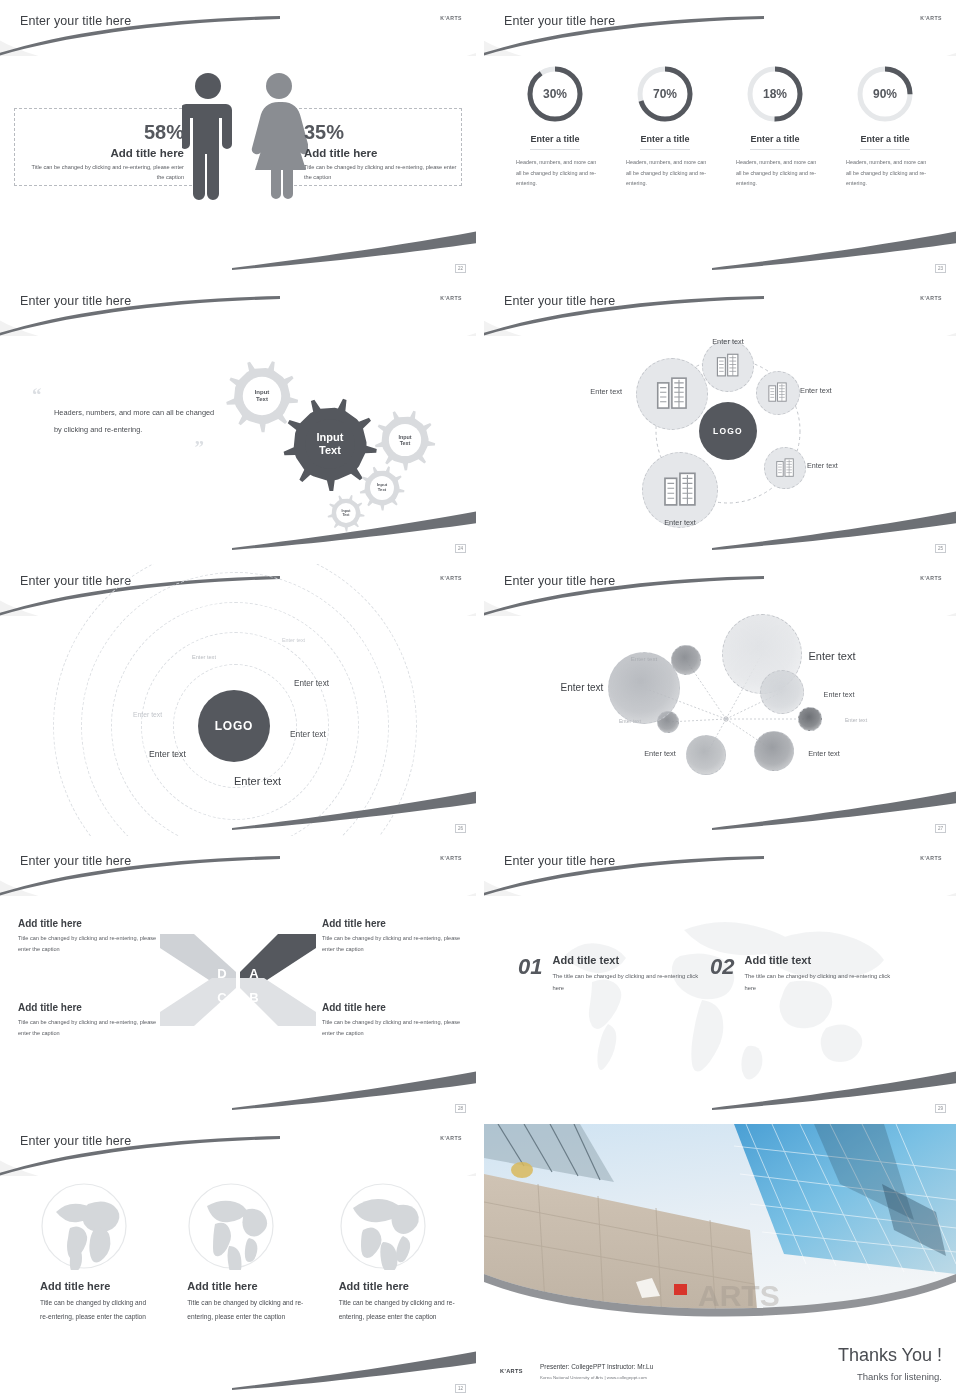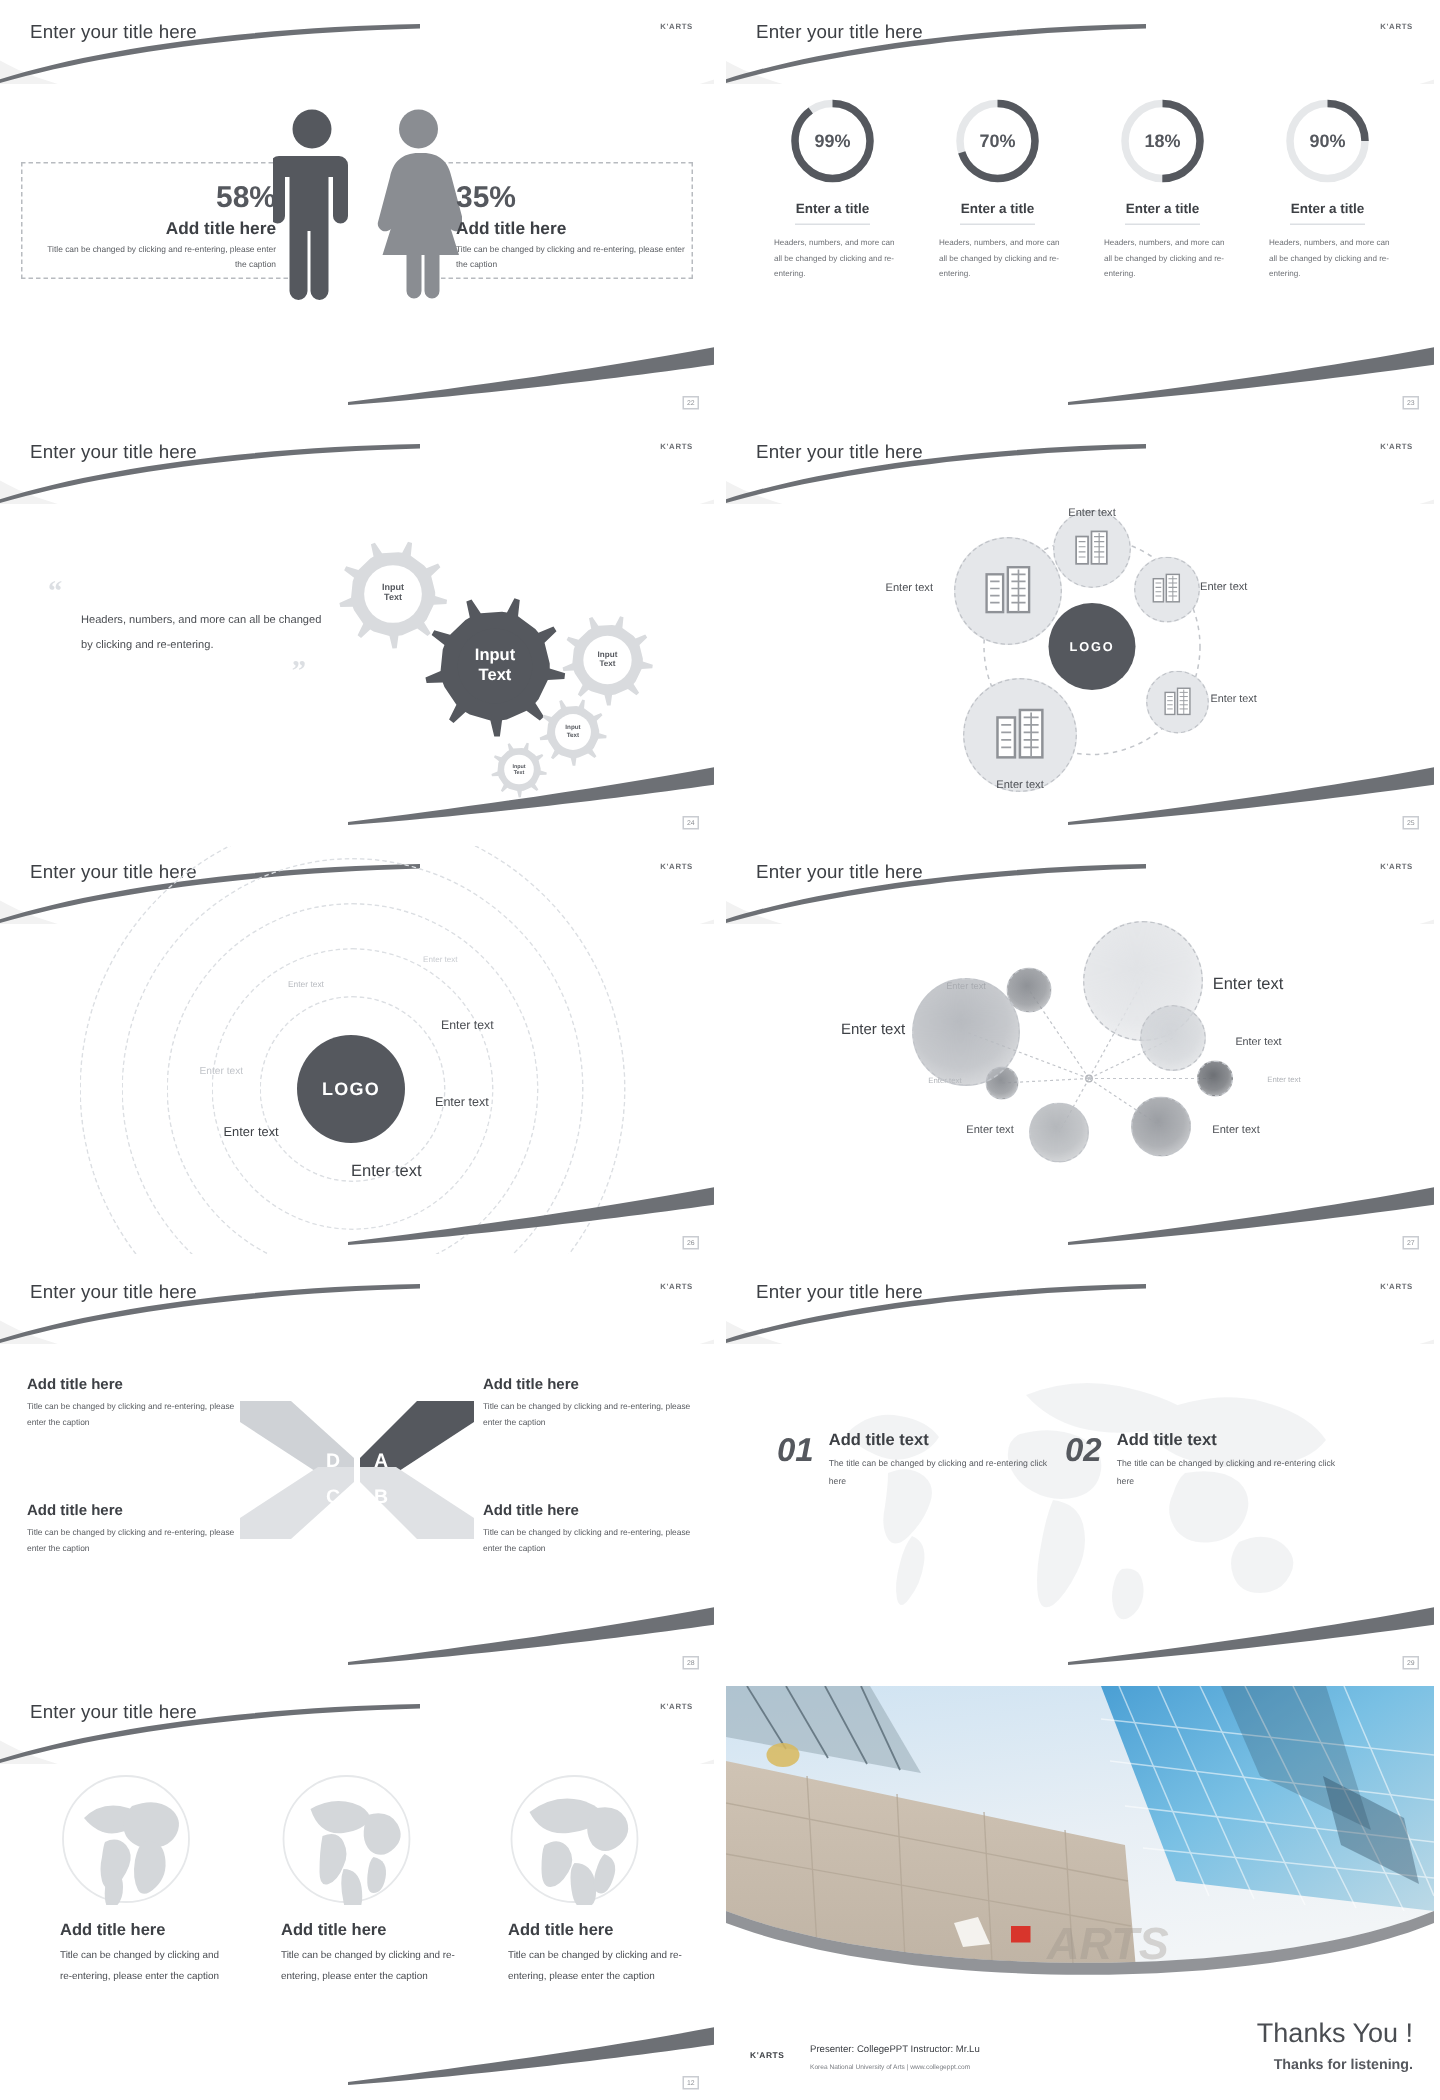--- a/index.html
+++ b/index.html
@@ -94,25 +94,25 @@
   .m-c { font-size:5.8px; color:#5a5d62; line-height:2.05; margin-top:5px; }
 
   
   .globes { position:absolute; inset:0; display:flex; padding:0 8px; }
   .gl-col { flex:1; text-align:left; padding:0 8px; }
   .gl-t { font-size:11px; font-weight:bold; color:#3d4045; margin-top:6px; }
   .gl-c { font-size:6.6px; color:#4a4d52; line-height:2.05; margin-top:4px; }
 
   
   .photo { position:absolute; left:0; top:0; width:100%; height:196px;
-    overflow:hidden;font-style:italic; }
+    overflow:hidden; }
   .thanks-t { position:absolute; right:14px; bottom:30px; font-size:18px;
     color:#4a4d52; font-weight:normal; }
   .thanks-s { position:absolute; right:14px; bottom:14px; font-size:9.5px;
-    color:#55585e;font-weight:bold; }
+    color:#55585e; }
   .cred-logo { position:absolute; left:16px; bottom:22px; font-size:5.6px;
     font-weight:bold; color:#3d4045; letter-spacing:.4px; }
   .cred1 { position:absolute; left:56px; bottom:26px; font-size:6.4px;
     color:#3d4045; }
   .cred2 { position:absolute; left:56px; bottom:16px; font-size:4.4px;
     color:#7a7d82; }
 </style>
 </head>
 <body>
 
@@ -169,21 +169,21 @@
       <div class="logo-mark">K'ARTS</div>
 
       <div class="body">
         <div class="donuts" id="donut-row">
             <div class="donut-col">
               <div class="donut">
                 <svg width="60" height="60" viewBox="0 0 60 60">
                   <circle cx="30" cy="30" r="25" fill="none" stroke="#e6e8ea" stroke-width="5"></circle>
                   <circle cx="30" cy="30" r="25" fill="none" stroke="#55585e" stroke-width="5" stroke-linecap="butt" stroke-dasharray="141.3716694115407 157.07963267948966" transform="rotate(-90 30 30)"></circle>
                 </svg>
-                <div class="donut-val">99%</div>
+                <div class="donut-val">30%</div>
               </div>
               <div><span class="donut-title">Enter a title</span></div>
               <div class="donut-desc">Headers, numbers, and more can all be changed by clicking and re-entering.</div>
             </div>
             <div class="donut-col">
               <div class="donut">
                 <svg width="60" height="60" viewBox="0 0 60 60">
                   <circle cx="30" cy="30" r="25" fill="none" stroke="#e6e8ea" stroke-width="5"></circle>
                   <circle cx="30" cy="30" r="25" fill="none" stroke="#55585e" stroke-width="5" stroke-linecap="butt" stroke-dasharray="109.95574287564277 157.07963267948966" transform="rotate(-90 30 30)"></circle>
                 </svg>

